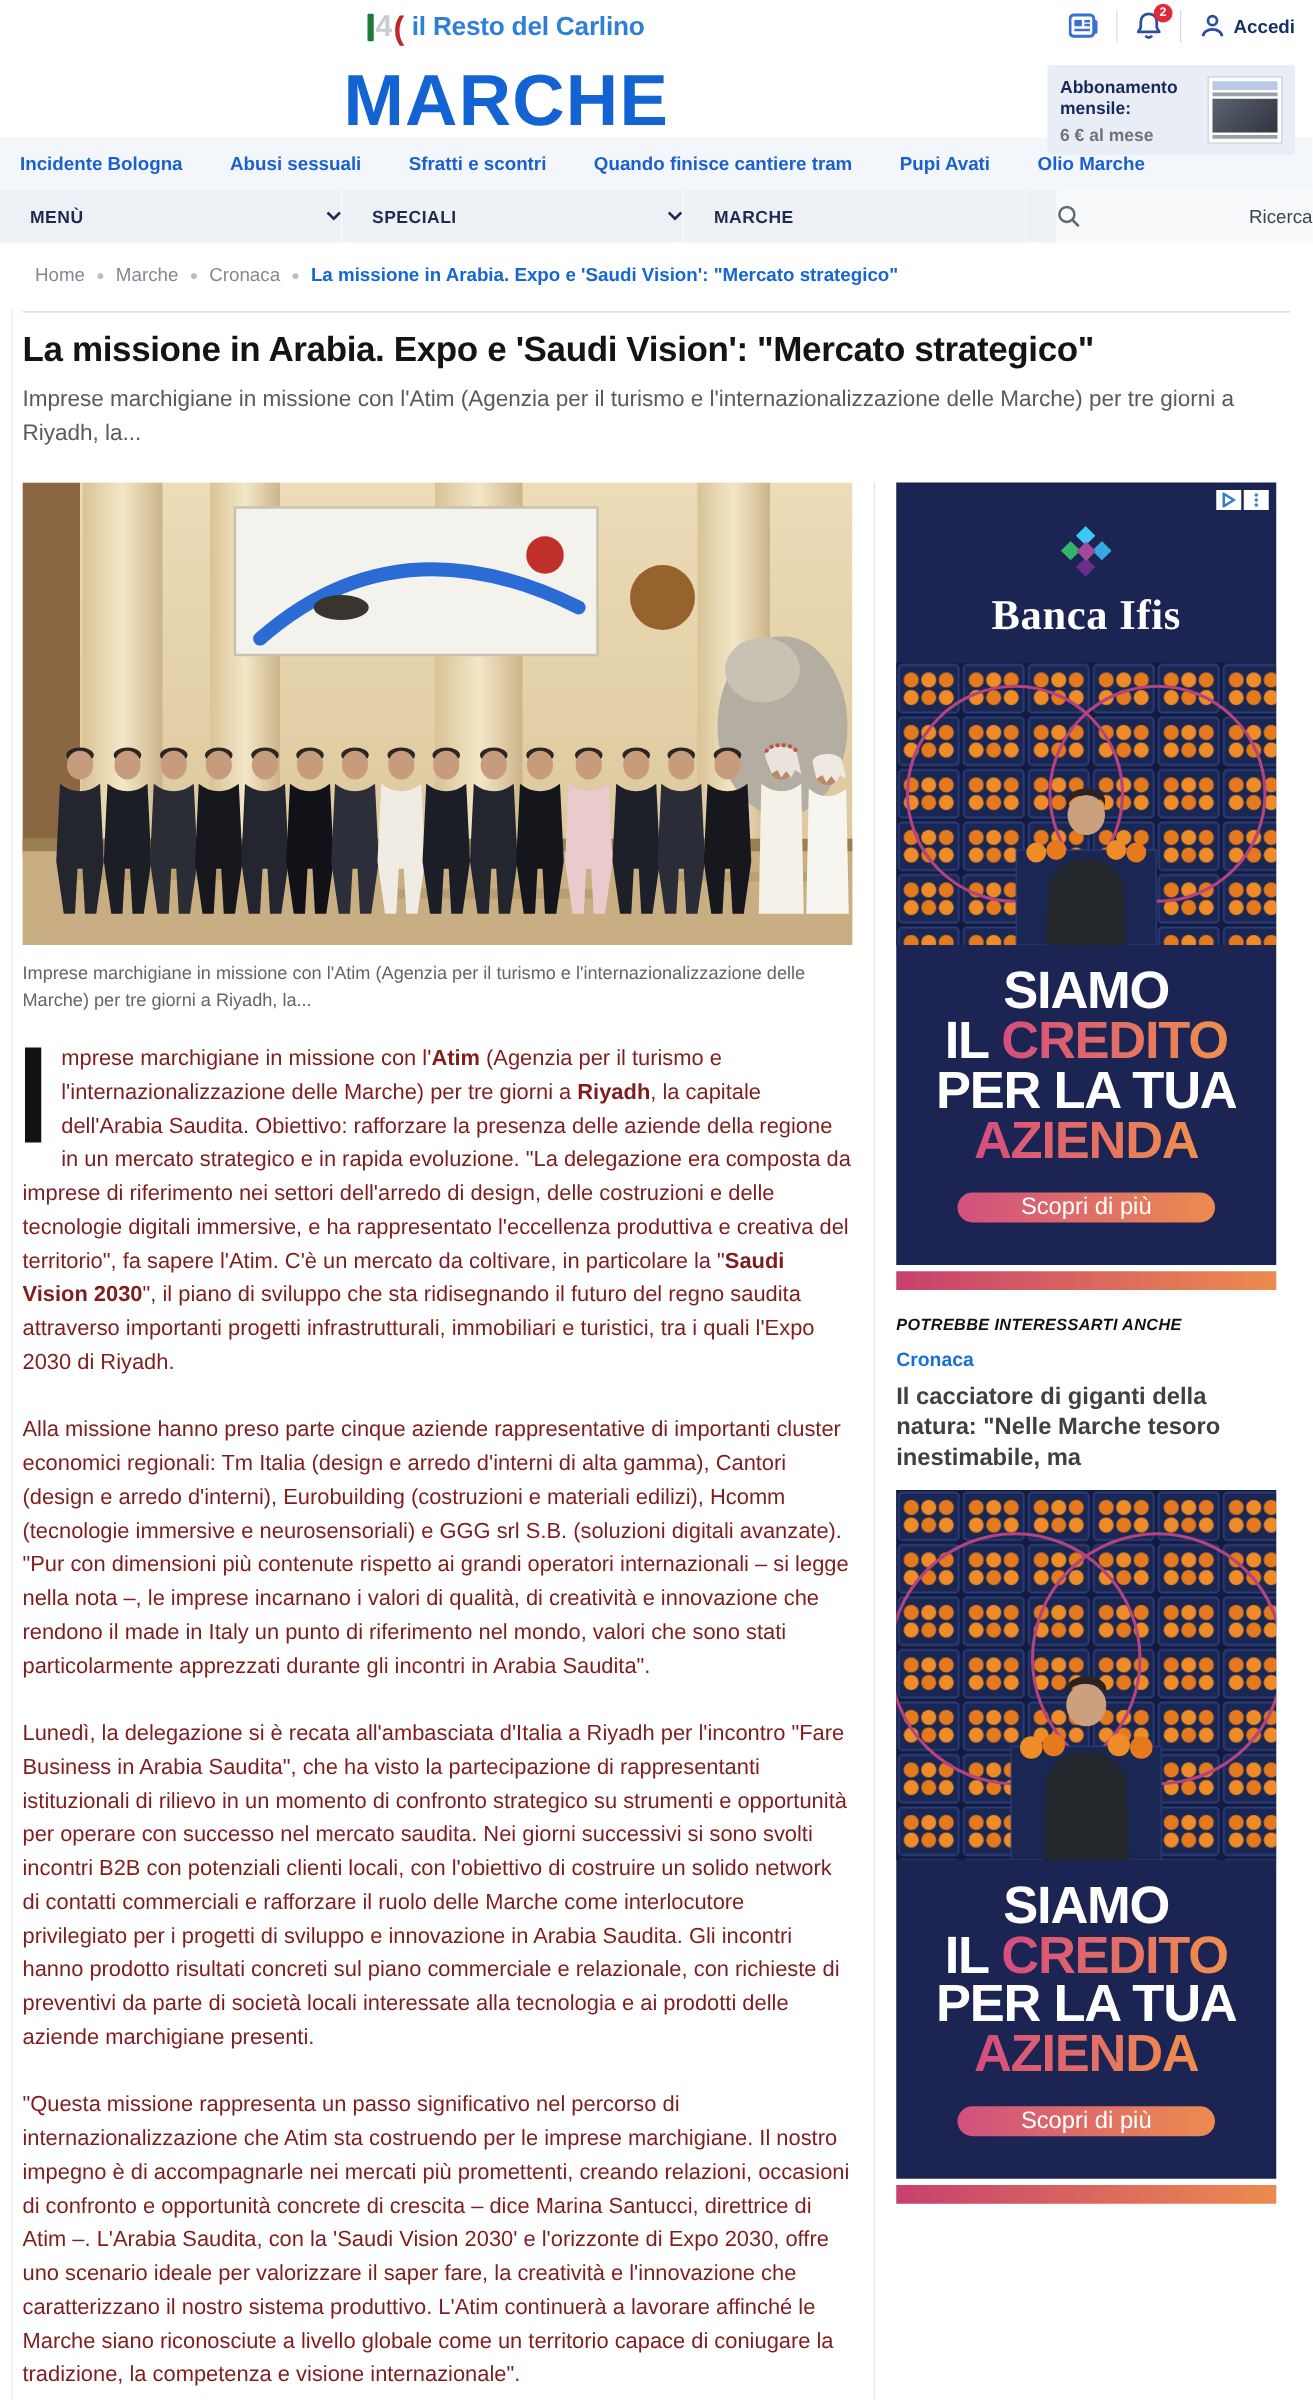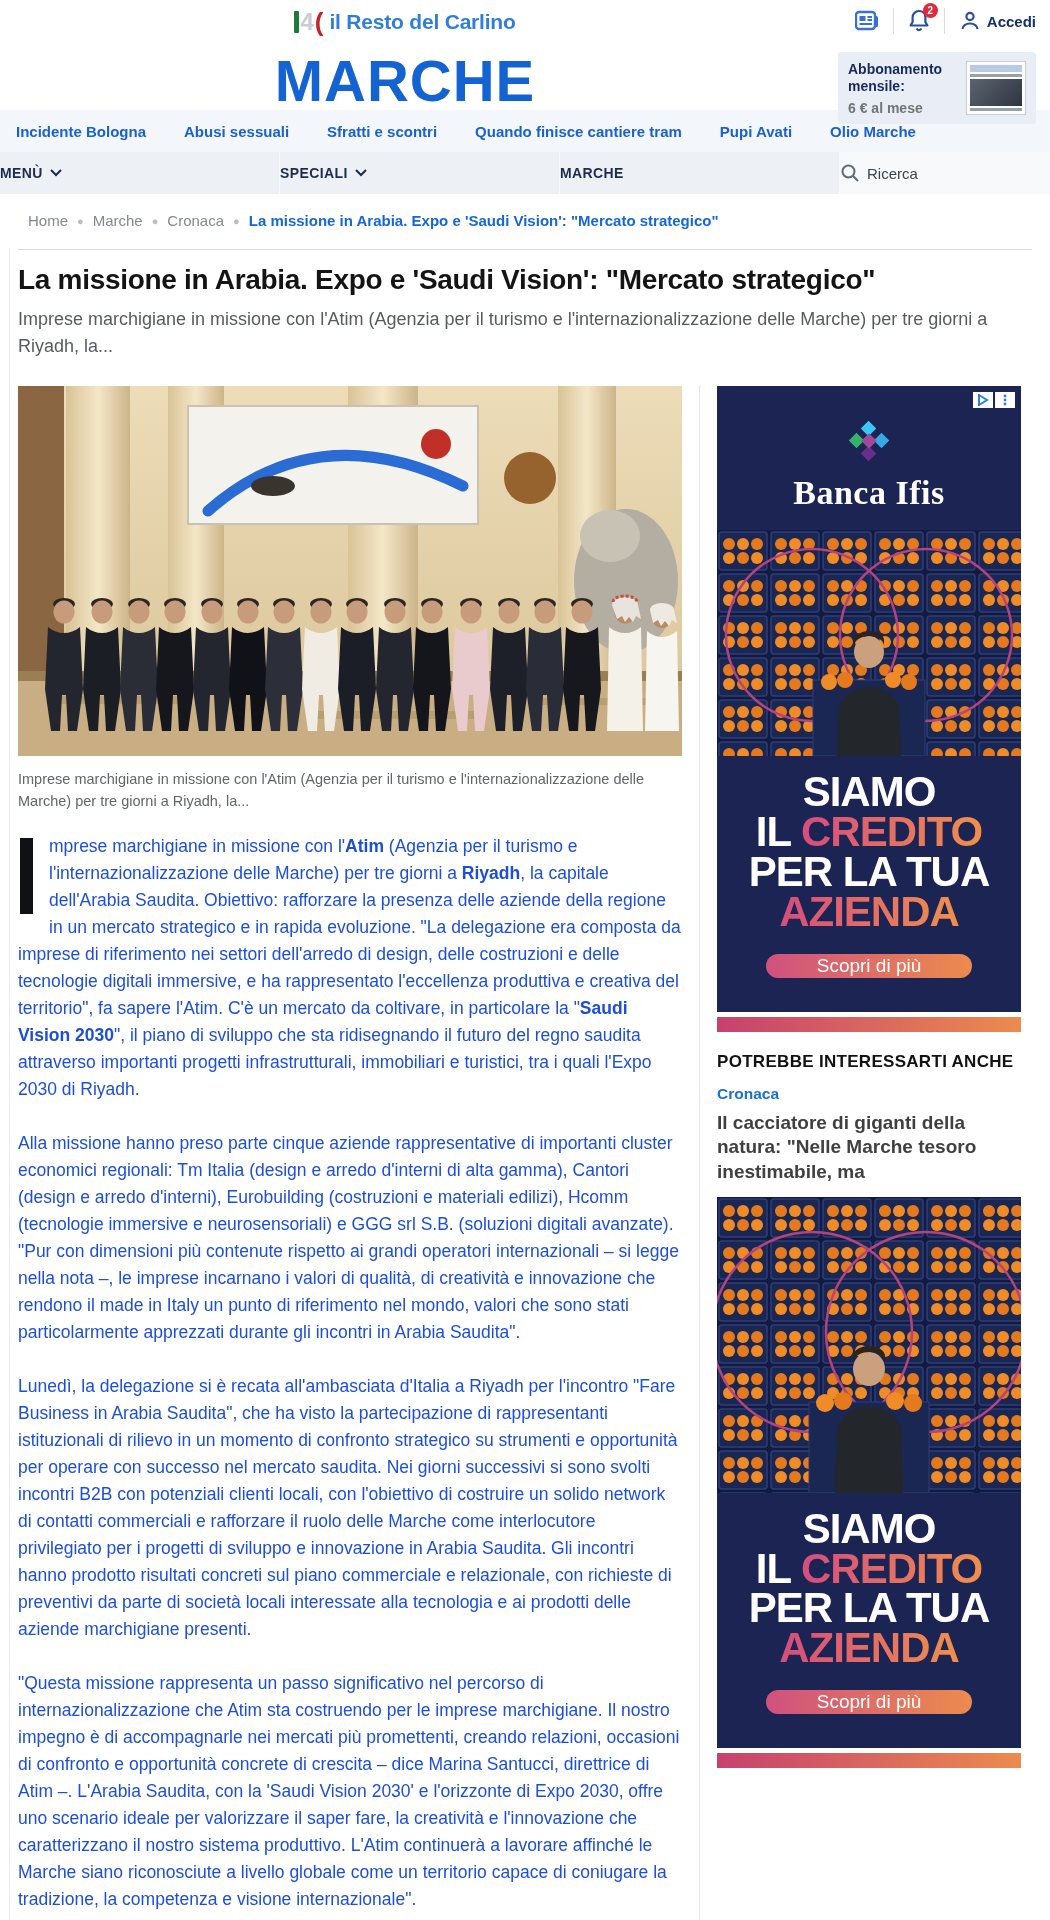--- a/index.html
+++ b/index.html
@@ -35,21 +35,21 @@
   .pt-head{ height:7px; background:#b9c9e6; }
   .pt-line{ height:3px; background:#9aa0a8; }
   .pt-img{ flex:1; background:linear-gradient(135deg,#5c6470,#2e3540); }
 
   
   .topics-bar{ height:42px; background:#f3f6fa; display:flex; align-items:center; gap:38px; padding:0 16px; }
   .topic-link{ color:#1a60cf; font-weight:700; font-size:15px; cursor:pointer; white-space:nowrap; }
 
   
   .menu-bar{ height:42px; background:#edf0f4; display:flex; }
-  .menu-cell{ flex:1; display:flex; align-items:center; justify-content:flex-start; gap:7px; border-right:1px solid #f9fafc; cursor:pointer; }
+  .menu-cell{ flex:1; display:flex; align-items:center; justify-content:space-between; gap:7px; border-right:1px solid #f9fafc; cursor:pointer;margin-left:24px; }
   .menu-label{ color:#1d2c4e; font-weight:700; font-size:14px; letter-spacing:.4px; }
   .red-dot{ width:8px; height:8px; border-radius:50%; background:#e5004b; }
   .search-cell{ background:#f7f9fb; border-right:none; }
   .search-label{ color:#3c434c; font-size:15px; font-weight:400; }
 
   
   .breadcrumb{ display:flex; align-items:center; gap:9px; padding:18px 0 14px 28px; font-size:15px; flex-wrap:nowrap; }
   .crumb{ color:#828992; cursor:pointer; white-space:nowrap; }
   .crumb-sep{ color:#b9bec4; font-size:11px; }
   .crumb.current{ color:#1566d6; font-weight:700; cursor:default; }
@@ -62,41 +62,41 @@
 
   .content-row{ display:flex; margin-top:26px; }
   .main-col{ width:664px; }
   .col-divider{ width:1px; background:#e4e4e4; margin:0 17px; }
   .sidebar{ width:304px; }
 
   .photo-fig svg{ display:block; }
   .photo-caption{ margin-top:12px; color:#60656b; font-size:14.5px; line-height:1.55; max-width:648px; }
 
   .article-body{ margin-top:20px; }
-  .article-body p{ font-size:17.5px; line-height:27px; color:#1d4ed8; margin-bottom:27px; }
+  .article-body p{ font-size:17.5px; line-height:27px; color:#7f1d1d; margin-bottom:27px; }
   .article-body strong{ font-weight:700; }
   .dropcap-bar{ float:left; width:13px; height:76px; background:#101114; margin:5px 16px 2px 2px; }
 
   
   .ad-card{ width:304px; cursor:pointer; }
   .ad-navy{ background:#1b2452; position:relative; padding-bottom:26px; }
   .adchoices{ position:absolute; top:6px; right:6px; display:flex; gap:2px; }
   .adc-sq{ width:20px; height:16px; background:#fff; display:flex; align-items:center; justify-content:center; }
   .ad-logo-row{ display:flex; align-items:center; justify-content:center; gap:12px; padding:34px 0 18px 0;flex-direction:column; }
   .ad-brand{ color:#fff; font-family:"Liberation Serif","DejaVu Serif",serif; font-weight:700; font-size:34px; letter-spacing:.5px; }
   .ad-photo svg{ display:block; }
   .ad-headline{ text-align:center; margin-top:16px; }
   .hline{ font-size:42px; font-weight:800; line-height:.95; letter-spacing:-1px; color:#ffffff; white-space:nowrap; }
   .hline .grad, .hline.gradline{ background:linear-gradient(90deg,#d64f7d 5%,#ef8d4e 95%); -webkit-background-clip:text; background-clip:text; color:transparent; }
   .ad-cta{ display:block; margin:22px auto 8px auto; width:206px; height:24px; border:none; border-radius:21px;
     background:linear-gradient(90deg,#d0517f,#ec8b4e); color:#fff; font-size:19px; font-family:inherit; cursor:pointer; }
   .ad-grad-bar{ height:15px; margin-top:5px; background:linear-gradient(90deg,#c6416f,#ec8b4e); }
 
   .related{ margin:20px 0 12px 0; }
-  .related-kicker{ font-size:17px; font-weight:700; color:#121212; letter-spacing:.3px; }
+  .related-kicker{ font-size:13px; font-weight:700; color:#121212; letter-spacing:.3px;font-style:italic; }
   .related-cat{ margin-top:13px; color:#1a6fd4; font-weight:700; font-size:15.5px; cursor:pointer; }
   .related-headline{ margin-top:8px; font-size:19px; font-weight:700; color:#404040; line-height:1.3; cursor:pointer; }
 </style>
 </head>
 <body>
 
 <header>
   <div class="top-row">
     <div class="logo-wrap">
       <span class="logo-mark">

